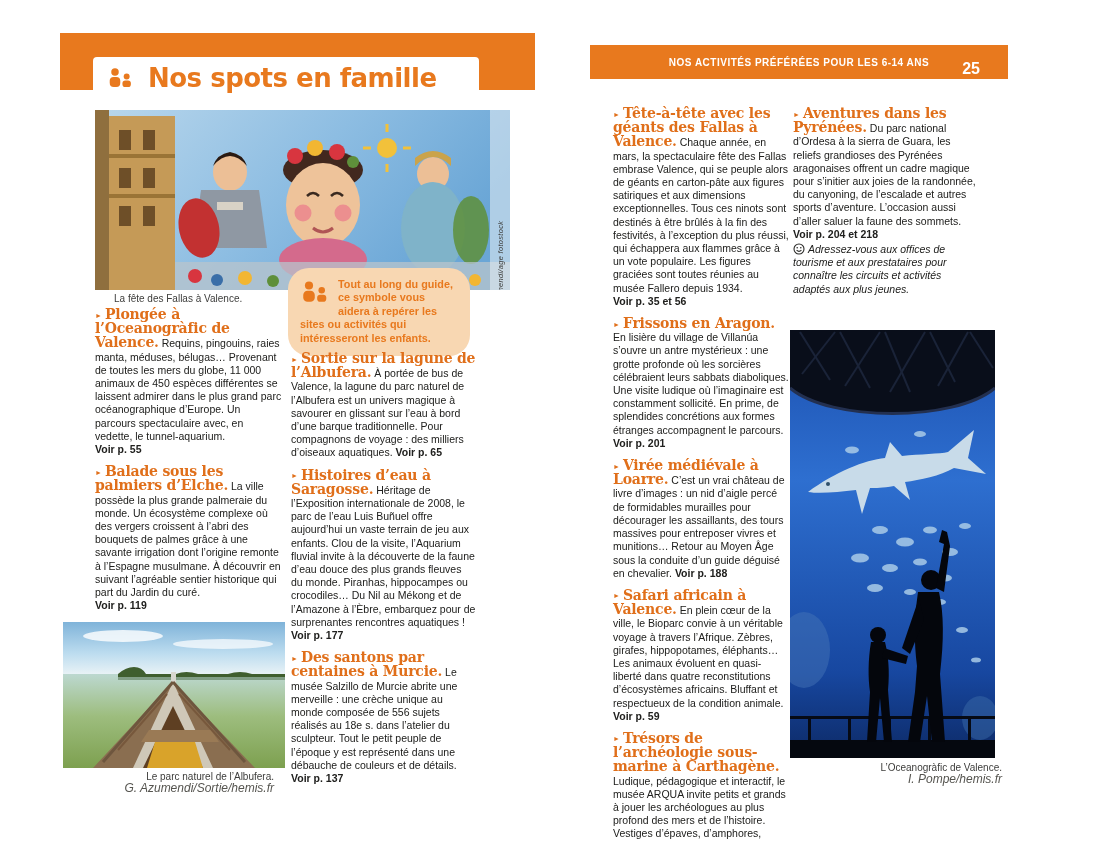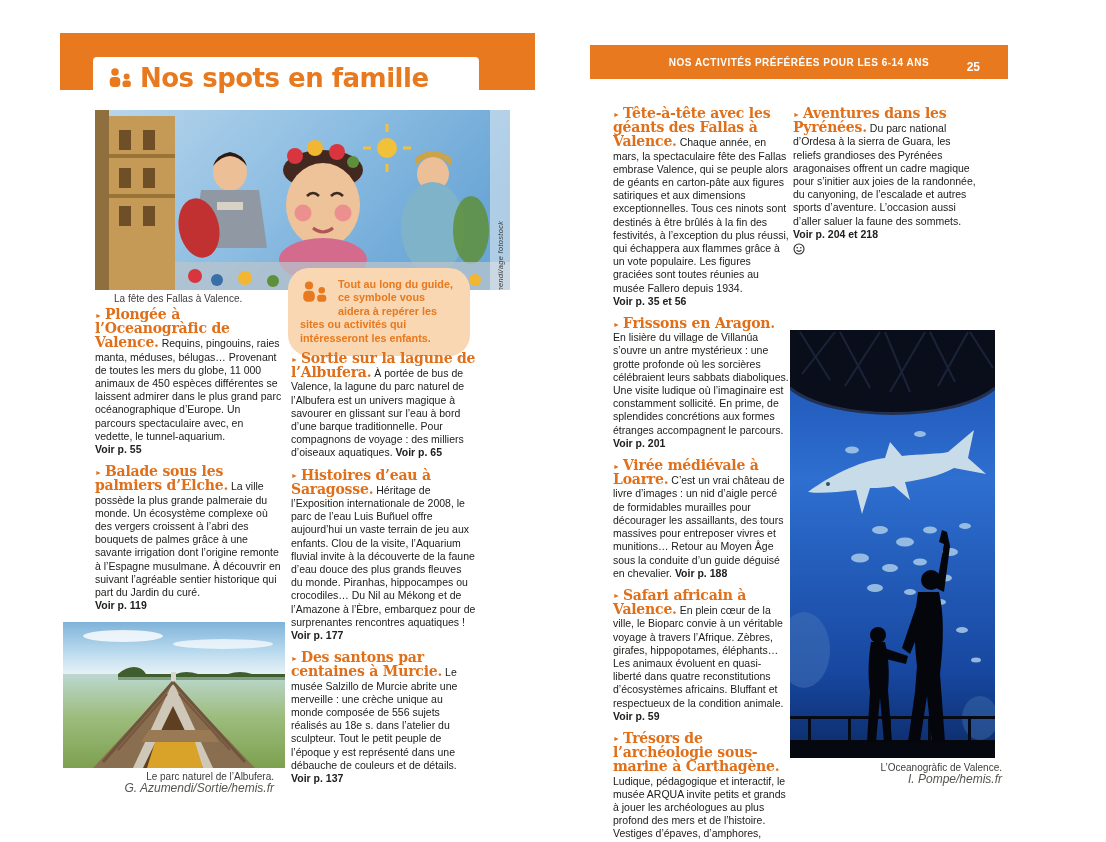--- a/index.html
+++ b/index.html
@@ -8,30 +8,30 @@
   }
   *{box-sizing:border-box;}
   html,body{margin:0;padding:0;}
   body{width:1106px;height:842px;position:relative;background:#ffffff;
        font-family:"Liberation Sans",sans-serif;color:var(--ink);overflow:hidden;}
   .abs{position:absolute;}
 
   
   .banner-left{left:60px;top:33px;width:475px;height:57px;background:var(--orange);}
   .title-box{left:93px;top:57px;width:386px;height:42px;background:#fff;border-radius:4px;
-             display:flex;align-items:center;gap:6px;padding:0 14px;}
+             display:flex;align-items:center;gap:14px;padding:0 14px;}
   .big-title{font-family:"DejaVu Sans",sans-serif;font-weight:bold;font-size:26px;
              color:var(--orange);letter-spacing:-0.5px;white-space:nowrap;}
   .fam-icon{display:inline-flex;color:var(--orange);}
 
   
   .banner-right{left:590px;top:45px;width:418px;height:34px;background:var(--orange);
                 display:flex;align-items:center;justify-content:center;}
   .btitle{color:#fff;font-weight:bold;font-size:10px;letter-spacing:.5px;}
-  .pagenum{position:absolute;right:28px;top:15px;color:#fff;font-weight:bold;font-size:12px;}
+  .pagenum{position:absolute;right:28px;top:15px;color:#fff;font-weight:bold;font-size:16px;}
 
   
   .photo{overflow:hidden;}
   .photo svg{display:block;width:100%;height:100%;}
   .photo-fallas{left:95px;top:110px;width:415px;height:180px;}
   .photo-albufera{left:63px;top:622px;width:222px;height:146px;}
   .photo-ocean{left:790px;top:330px;width:205px;height:428px;}
   .vcredit{position:absolute;right:5px;top:38px;height:170px;writing-mode:vertical-rl;
            transform:rotate(180deg);font-size:7.5px;font-style:italic;color:#3a3a38;letter-spacing:.3px;}
 
@@ -271,21 +271,21 @@
     <div class="sec">
       <span class="bullet">►</span><span class="stitle">Aventures dans les Pyrénées.</span>
       <span>Du parc national d’Ordesa à la sierra de Guara, les reliefs grandioses des Pyrénées aragonaises offrent un cadre magique pour s’initier aux joies de la randonnée, du canyoning, de l’escalade et autres sports d’aventure. L’occasion aussi d’aller saluer la faune des sommets.</span>
       <span class="voir block">Voir p. 204 et 218</span>
       <div class="tip">
         <svg width="12" height="12" viewBox="0 0 12 12">
           <circle cx="6" cy="6" r="5" fill="none" stroke="#2b2b29" stroke-width="1.1"></circle>
           <circle cx="4.2" cy="4.8" r="0.8" fill="#2b2b29"></circle>
             <circle cx="7.8" cy="4.8" r="0.8" fill="#2b2b29"></circle>
           <path d="M3.6,7.2 Q6,9.4 8.4,7.2" fill="none" stroke="#2b2b29" stroke-width="1.1"></path>
-        </svg>
+        </svg><span>Adressez-vous aux offices de tourisme et aux prestataires pour connaître les circuits et activités adaptés aux plus jeunes.</span>
       </div>
     </div>
   </div>
 
   <div class="abs photo photo-ocean">
     <svg viewBox="0 0 205 428" preserveAspectRatio="none">
       <defs>
         <linearGradient id="tank" x1="0" y1="0" x2="0" y2="1">
           <stop offset="0" stop-color="#1b4fae"></stop>
             <stop offset="0.35" stop-color="#2e6fd0"></stop>

